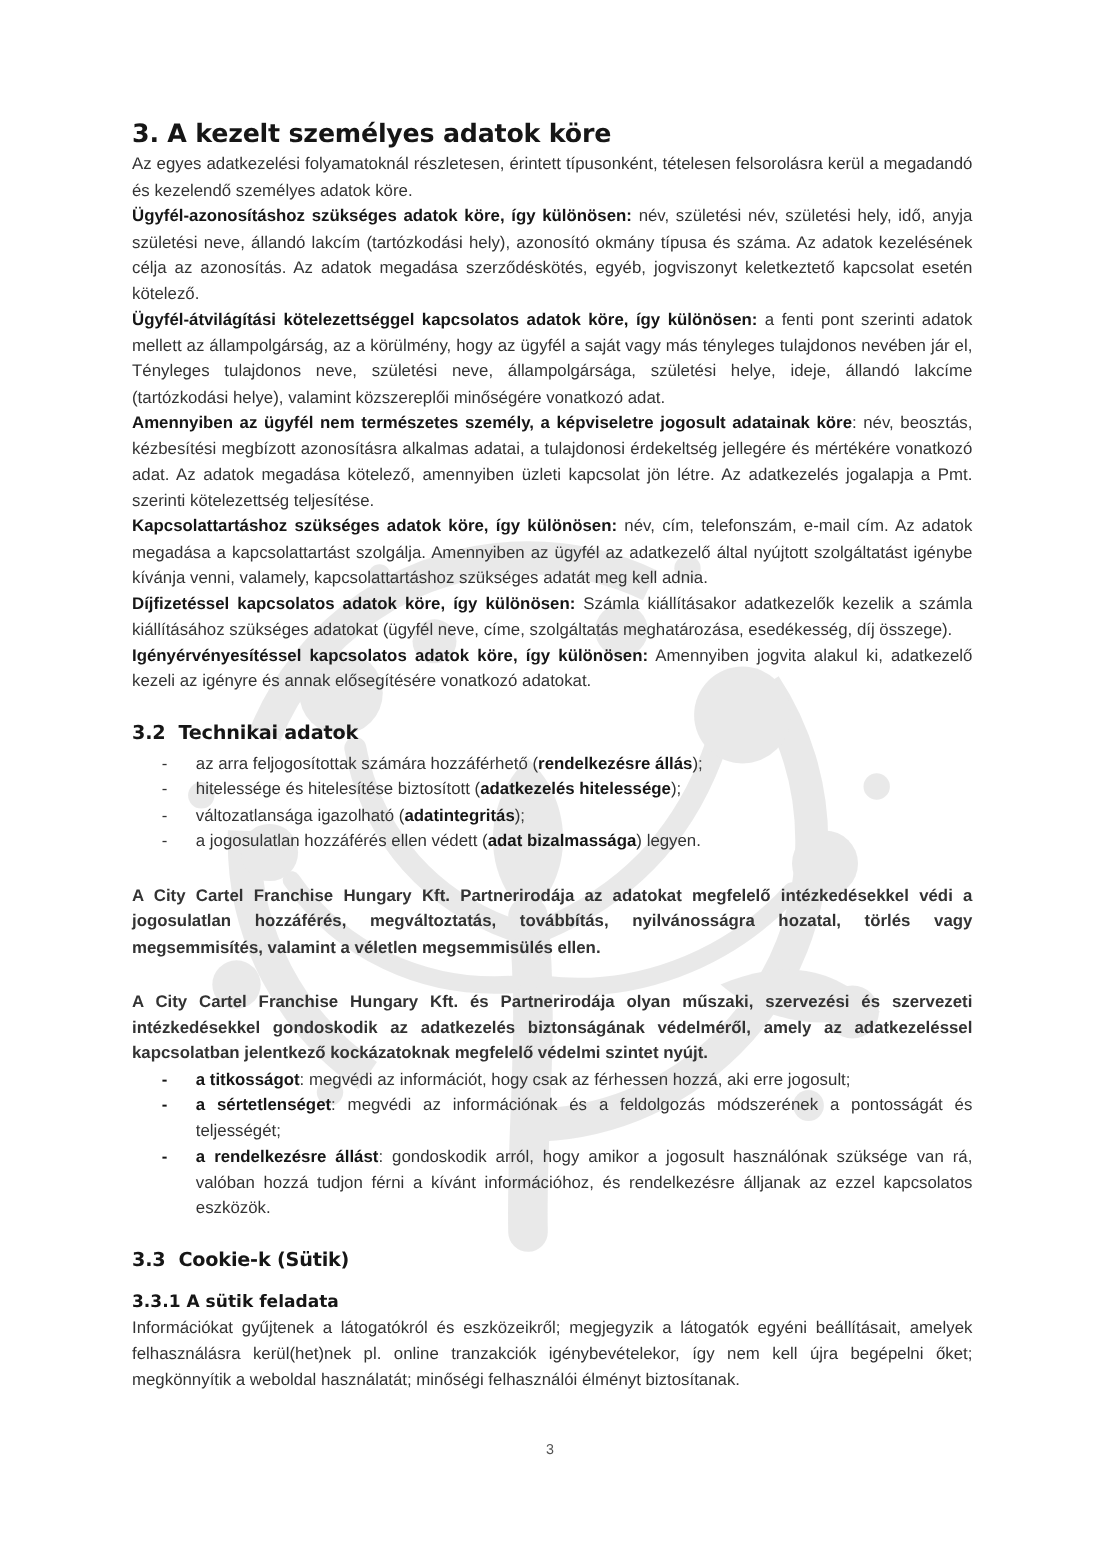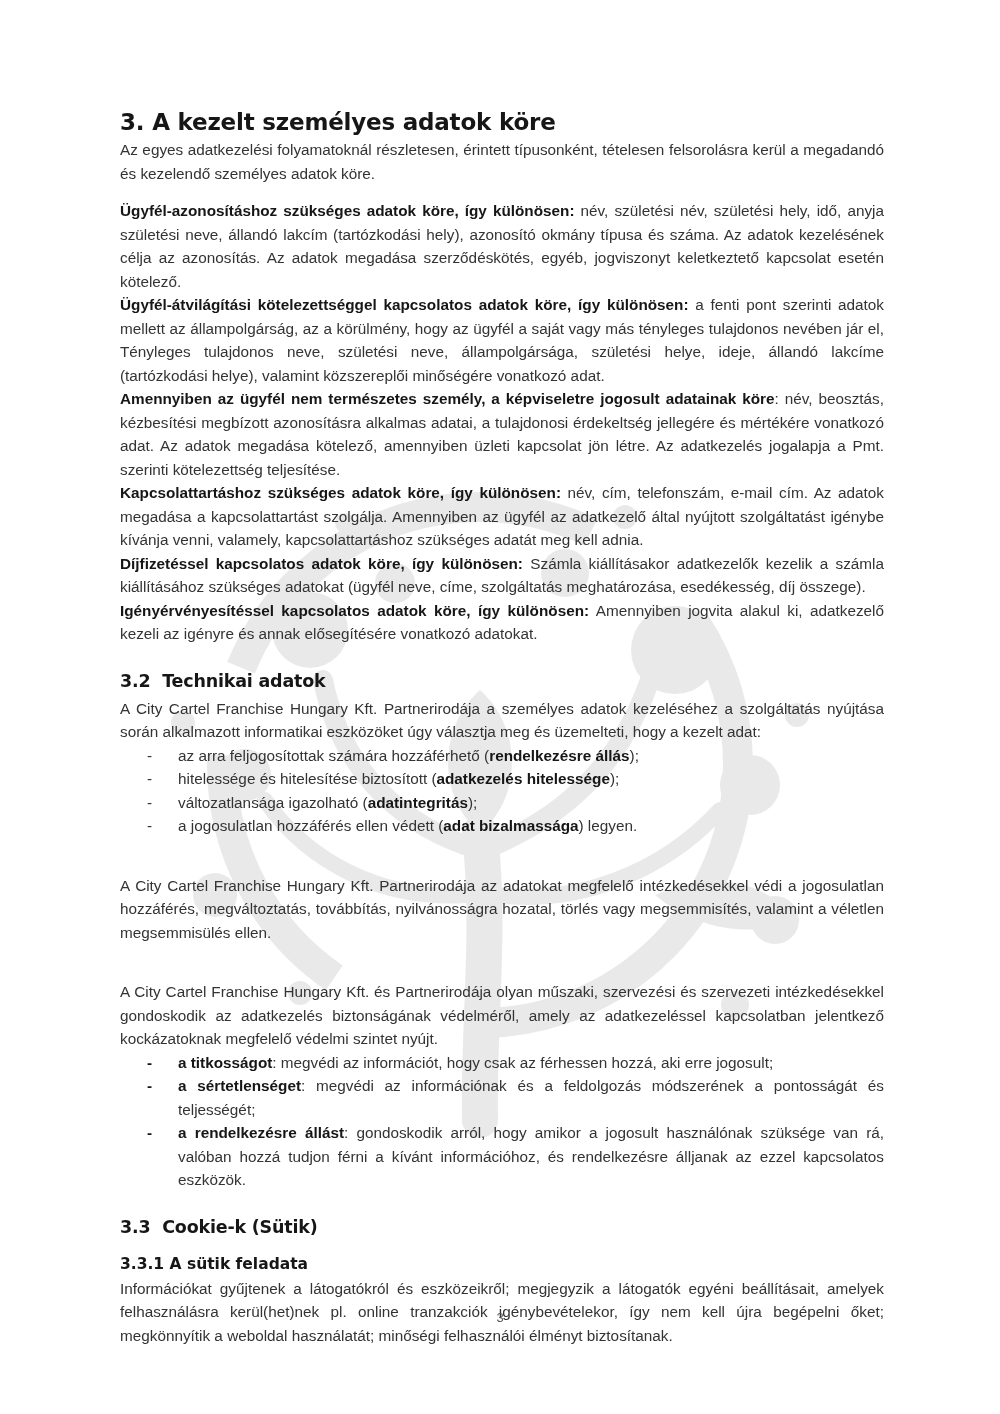--- a/index.html
+++ b/index.html
@@ -30,22 +30,22 @@
   .h2{
     font-family:"DejaVu Sans",sans-serif;font-weight:bold;font-size:17.5px;line-height:22px;
     color:var(--hd);margin:24px 0 5px 0;letter-spacing:-.2px;white-space:pre-wrap;
   }
   .h3{
     font-family:"DejaVu Sans",sans-serif;font-weight:bold;font-size:15.5px;line-height:21px;
     color:var(--hd);margin:16px 0 2px 0;white-space:pre-wrap;
   }
   .p{margin:0;text-align:justify;}
   .b{font-weight:bold;color:#161616;}
-  .sp1{margin-top:14px;}
-  .sp2{margin-top:36px;}
+  .sp1{}
+  .sp2{margin-top:26px;font-weight:bold;}
   .list{margin:0;}
   .li{display:flex;text-align:justify;padding-left:27px;}
   .dash{width:31px;flex:none;}
   .li-body{flex:1;}
   .page-number{
     position:absolute;top:1310px;left:0;width:100%;text-align:center;
     font-size:13px;color:var(--pg);
   }
 </style>
 </head>
@@ -81,21 +81,20 @@
   <main class="content">
       <div class="h1"><span class="b">3. A kezelt személyes adatok köre</span></div>
       <div class="p"><span>Az egyes adatkezelési folyamatoknál részletesen, érintett típusonként, tételesen felsorolásra kerül a megadandó és kezelendő személyes adatok köre.</span></div>
       <div class="p sp1"><span class="b">Ügyfél-azonosításhoz szükséges adatok köre, így különösen:</span><span> név, születési név, születési hely, idő, anyja születési neve, állandó lakcím (tartózkodási hely), azonosító okmány típusa és száma. Az adatok kezelésének célja az azonosítás. Az adatok megadása szerződéskötés, egyéb, jogviszonyt keletkeztető kapcsolat esetén kötelező.</span></div>
       <div class="p"><span class="b">Ügyfél-átvilágítási kötelezettséggel kapcsolatos adatok köre, így különösen:</span><span> a fenti pont szerinti adatok mellett az állampolgárság, az a körülmény, hogy az ügyfél a saját vagy más tényleges tulajdonos nevében jár el, Tényleges tulajdonos neve, születési neve, állampolgársága, születési helye, ideje, állandó lakcíme (tartózkodási helye), valamint közszereplői minőségére vonatkozó adat.</span></div>
       <div class="p"><span class="b">Amennyiben az ügyfél nem természetes személy, a képviseletre jogosult adatainak köre</span><span>:  név, beosztás, kézbesítési megbízott azonosításra alkalmas adatai, a tulajdonosi érdekeltség jellegére és mértékére vonatkozó adat. Az adatok megadása kötelező, amennyiben üzleti kapcsolat jön létre. Az adatkezelés jogalapja a Pmt. szerinti kötelezettség teljesítése.</span></div>
       <div class="p"><span class="b">Kapcsolattartáshoz szükséges adatok köre, így különösen:</span><span> név, cím, telefonszám, e-mail cím. Az adatok megadása a kapcsolattartást szolgálja. Amennyiben az ügyfél az adatkezelő által nyújtott szolgáltatást igénybe kívánja venni, valamely, kapcsolattartáshoz szükséges adatát meg kell adnia.</span></div>
       <div class="p"><span class="b">Díjfizetéssel kapcsolatos adatok köre, így különösen:</span><span> Számla kiállításakor adatkezelők kezelik a számla kiállításához szükséges adatokat (ügyfél neve, címe, szolgáltatás meghatározása, esedékesség, díj összege).</span></div>
       <div class="p"><span class="b">Igényérvényesítéssel kapcsolatos adatok köre, így különösen:</span><span> Amennyiben jogvita alakul ki, adatkezelő kezeli az igényre és annak elősegítésére vonatkozó adatokat.</span></div>
       <div class="h2"><span class="b">3.2  Technikai adatok</span></div>
-      <div class="p"><span>A City Cartel Franchise Hungary Kft. Partnerirodája a személyes adatok kezeléséhez a szolgáltatás nyújtása során alkalmazott informatikai eszközöket úgy választja meg és üzemelteti, hogy a kezelt adat:</span></div>
       <div class="list">
         <div class="li">
           <span class="dash">-</span>
           <span class="li-body"><span>az arra feljogosítottak számára hozzáférhető (</span><span class="b">rendelkezésre állás</span><span>);</span></span>
         </div>
         <div class="li">
           <span class="dash">-</span>
           <span class="li-body"><span>hitelessége és hitelesítése biztosított (</span><span class="b">adatkezelés hitelessége</span><span>);</span></span>
         </div>
         <div class="li">

